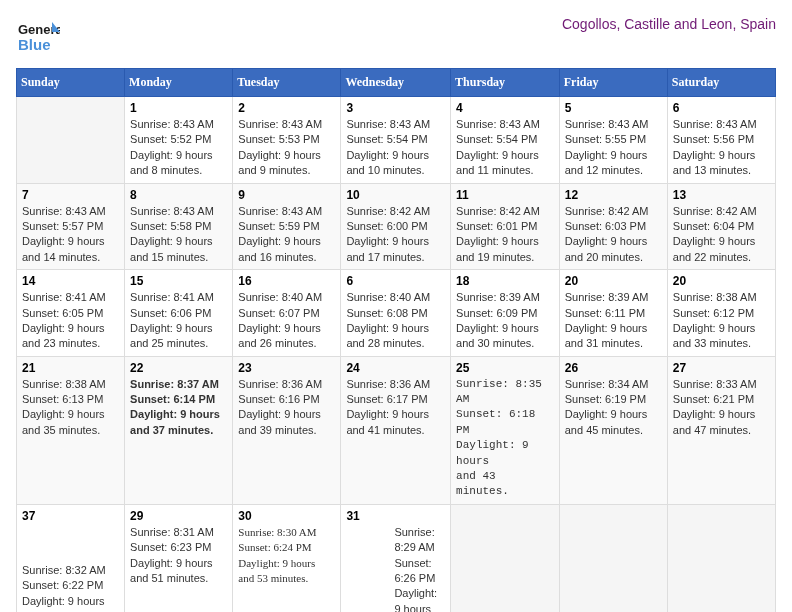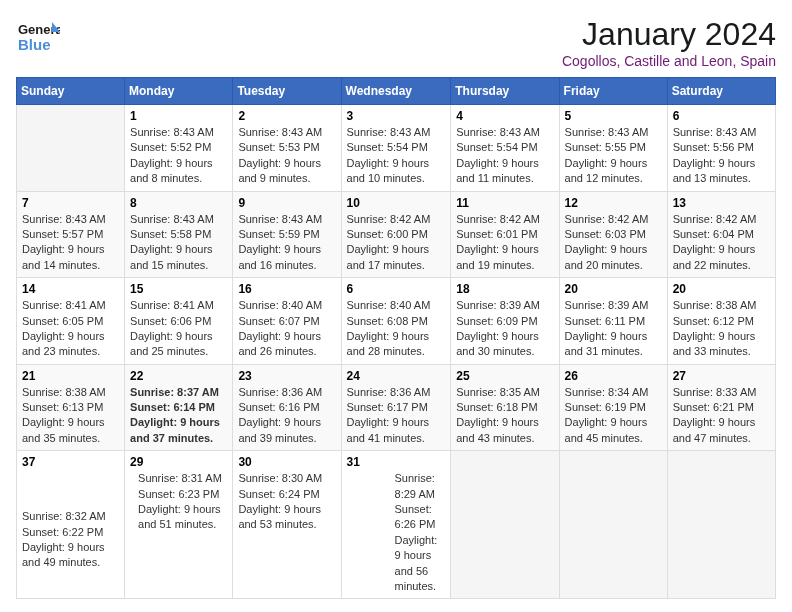--- a/index.html
+++ b/index.html
@@ -39,20 +39,21 @@
       border-collapse: collapse;
       font-size: 11px;
     }
     .calendar th {
       background-color: #3a6bbf;
       color: #fff;
       padding: 6px 4px;
       text-align: left;
       font-size: 12px;
       border: 1px solid #2a5aaf;
+      font-family: Liberation Serif, serif;
     }
     .calendar td {
       border: 1px solid #ddd;
       vertical-align: top;
       padding: 4px 5px;
       width: 110px;
       min-height: 80px;
       background: #fff;
     }
     .calendar tr:nth-child(even) td {
@@ -78,21 +79,20 @@
 
 <div class="header">
   <div class="logo">
   <svg width="44" height="44" viewBox="0 0 44 44">
     <text x="2" y="18" font-family="Arial" font-size="13" font-weight="bold" fill="#1a1a1a">General</text>
     <text x="2" y="34" font-family="Arial" font-size="15" font-weight="bold" fill="#4a90d9">Blue</text>
     <polygon points="36,6 44,16 36,16" fill="#4a90d9"></polygon>
   </svg>
 </div>
   <div class="title-block">
-    <div class="month-title">January 2024</div>
     <div class="location">Cogollos, Castille and Leon, Spain</div>
   </div>
 </div>
 
 <table class="calendar">
   <thead>
     <tr>
     <th>Sunday</th>
         <th>Monday</th>
         <th>Tuesday</th>
@@ -274,21 +274,21 @@
         </td>
         <td>
           <span class="day-number">24</span>
           <div class="day-info" style="white-space: pre-line;">Sunrise: 8:36 AM
 Sunset: 6:17 PM
 Daylight: 9 hours
 and 41 minutes.</div>
         </td>
         <td>
           <span class="day-number">25</span>
-          <div class="day-info" style="white-space: pre-line;">Sunrise: 8:35 AM
+          <div class="day-info" style="white-space: pre-line; font-family: Liberation Mono, monospace;">Sunrise: 8:35 AM
 Sunset: 6:18 PM
 Daylight: 9 hours
 and 43 minutes.</div>
         </td>
         <td>
           <span class="day-number">26</span>
           <div class="day-info" style="white-space: pre-line;">Sunrise: 8:34 AM
 Sunset: 6:19 PM
 Daylight: 9 hours
 and 45 minutes.</div>
@@ -304,28 +304,28 @@
       <tr>
         <td>
           <span class="day-number">37</span>
           <div class="day-info" style="white-space: pre-line; margin-top: 40px;">Sunrise: 8:32 AM
 Sunset: 6:22 PM
 Daylight: 9 hours
 and 49 minutes.</div>
         </td>
         <td>
           <span class="day-number">29</span>
-          <div class="day-info" style="white-space: pre-line; margin-left: 8px;">Sunrise: 8:31 AM
+          <div class="day-info" style="white-space: pre-line;">Sunrise: 8:31 AM
 Sunset: 6:23 PM
 Daylight: 9 hours
 and 51 minutes.</div>
         </td>
         <td>
           <span class="day-number">30</span>
-          <div class="day-info" style="white-space: pre-line;">Sunrise: 8:30 AM
+          <div class="day-info" style="white-space: pre-line; font-family: Liberation Serif, serif;">Sunrise: 8:30 AM
 Sunset: 6:24 PM
 Daylight: 9 hours
 and 53 minutes.</div>
         </td>
         <td>
           <span class="day-number">31</span>
           <div class="day-info" style="white-space: pre-line; margin-left: 48px;">Sunrise: 8:29 AM
 Sunset: 6:26 PM
 Daylight: 9 hours
 and 56 minutes.</div>

